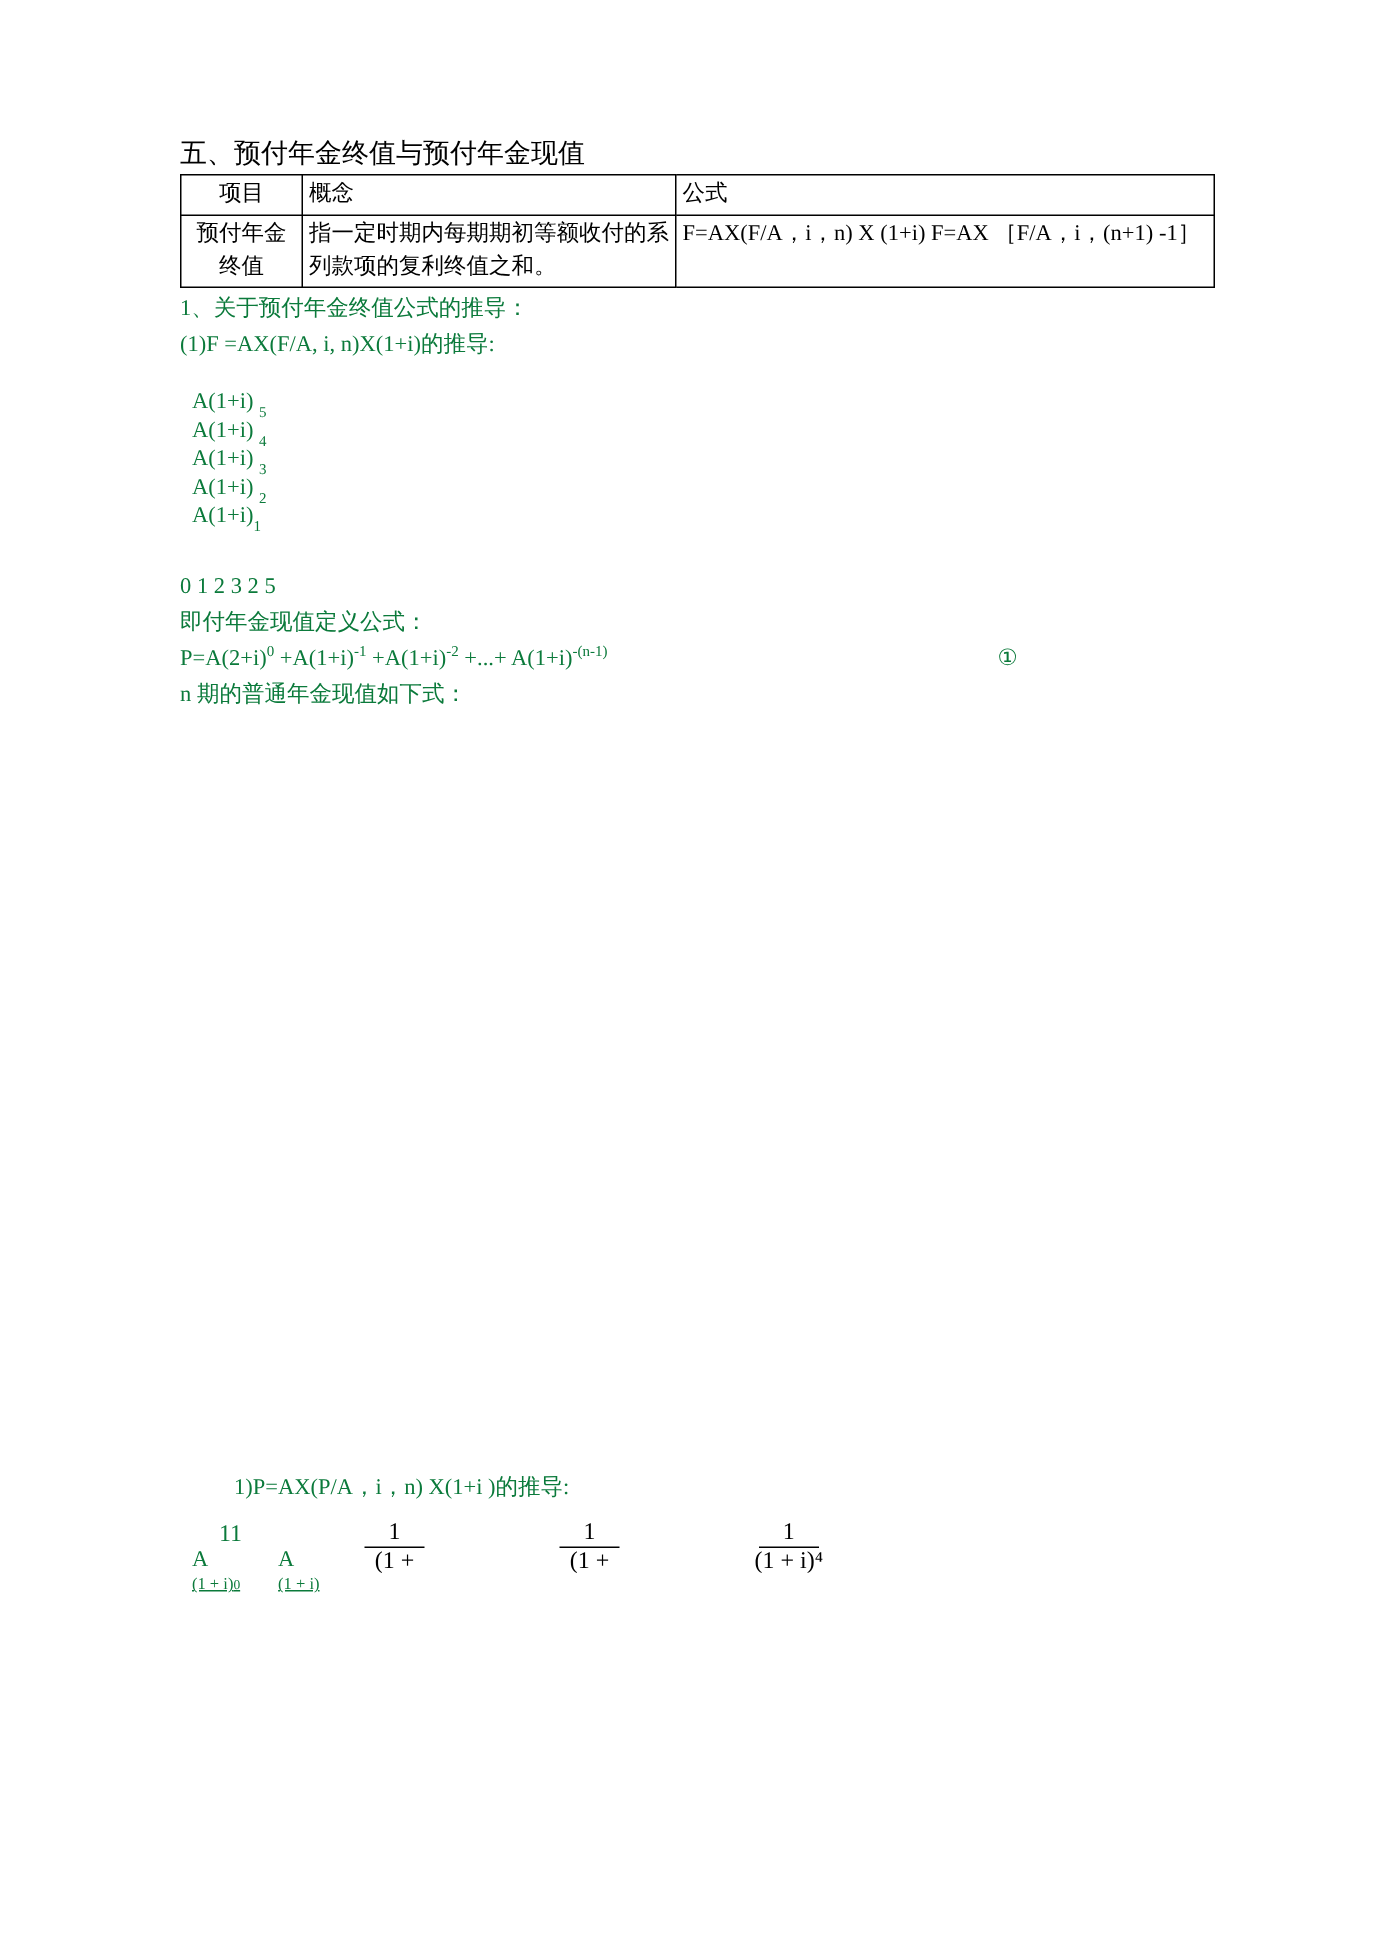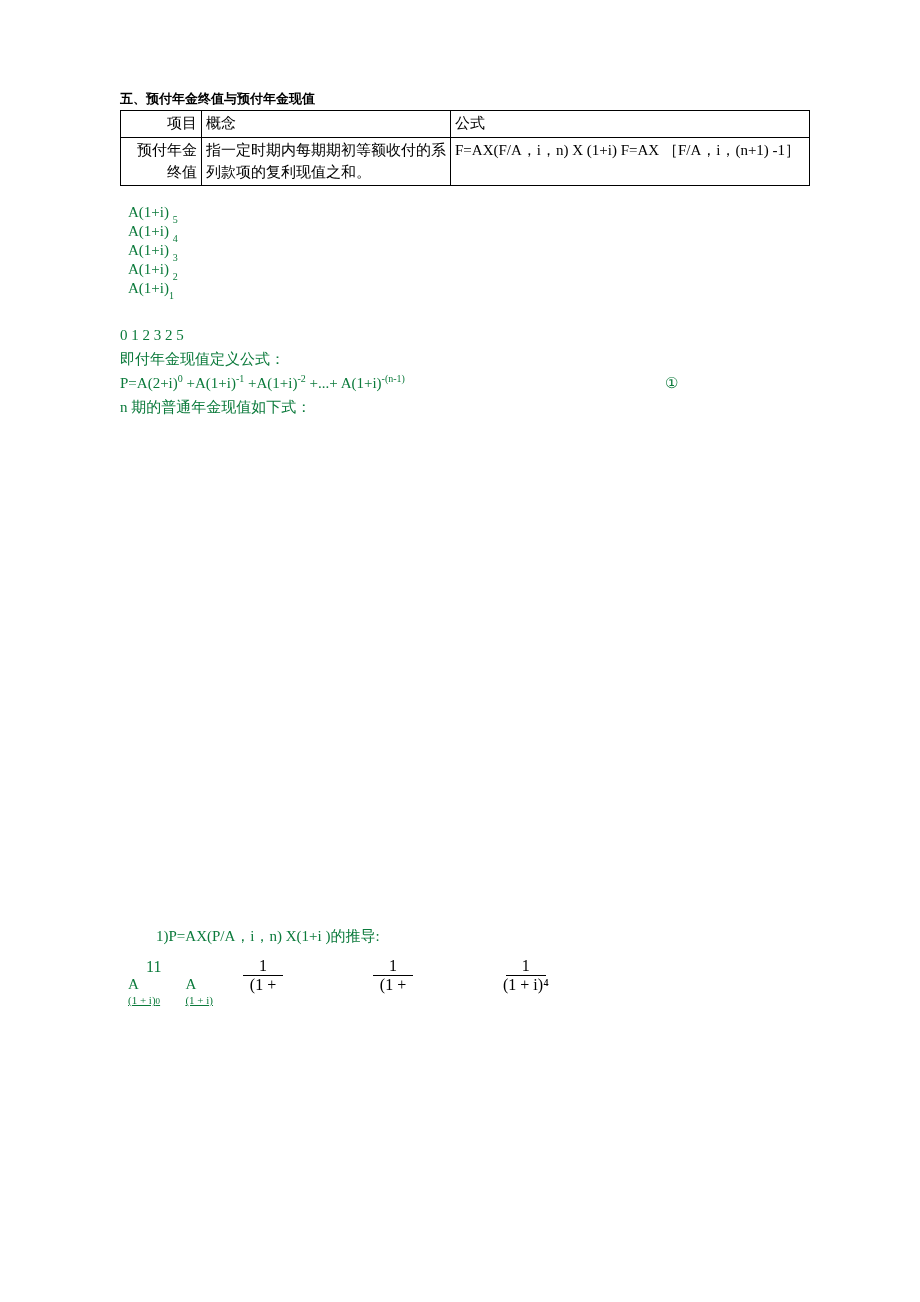--- a/index.html
+++ b/index.html
@@ -8,37 +8,37 @@
     background: #ffffff;
     font-family: "SimSun", "宋体", serif;
     font-size: 15px;
     color: #000;
     width: 920px;
   }
   .page {
     padding: 90px 110px 40px 120px;
   }
   .title {
-    font-weight: bold;
+    font-weight: normal;
     margin-bottom: 2px;
-    font-size: 13px;
+    font-size: 18px;
   }
   table.box {
     border-collapse: collapse;
     width: 100%;
     table-layout: fixed;
   }
   table.box td {
     border: 1px solid #000;
     padding: 2px 4px;
     vertical-align: top;
     font-size: 15px;
     line-height: 1.45;
   }
-  .col1 { width: 72px; text-align: right; }
+  .col1 { width: 72px; text-align: center; }
   .col2 { width: 240px; }
   .col3 { }
   .green { color: #0b7a3b; }
   .sect { margin-top: 2px; }
   .line { margin: 0; line-height: 1.6; }
   .row-flex {
     display: flex;
     justify-content: space-between;
     margin: 18px 8px 6px 8px;
     flex-direction: column;
@@ -106,27 +106,29 @@
 
   <table class="box">
     <tbody>
         <tr>
       <td class="col1">项目</td>
       <td class="col2">概念</td>
       <td class="col3">公式</td>
     </tr>
     <tr>
       <td class="col1">预付年金终值</td>
-      <td class="col2">指一定时期内每期期初等额收付的系列款项的复利现值之和。</td>
+      <td class="col2">指一定时期内每期期初等额收付的系列款项的复利终值之和。</td>
       <td class="col3">F=AX(F/A，i，n) X (1+i) F=AX ［F/A，i，(n+1) -1］</td>
     </tr>
   </tbody>
     </table>
 
   <div class="sect">
+    <p class="line green">1、关于预付年金终值公式的推导：</p>
+    <p class="line green">(1)F =AX(F/A, i, n)X(1+i)的推导:</p>
 
     <div class="row-flex green">
       <span><span>A(1+i)</span> <span class="sub">5</span></span>
       <span><span>A(1+i)</span> <span class="sub">4</span></span>
       <span><span>A(1+i)</span> <span class="sub">3</span></span>
       <span><span>A(1+i)</span> <span class="sub">2</span></span>
       <span><span>A(1+i)</span><span class="sub">1</span></span>
     </div>
 
     <p class="line green" style="margin-top:24px">0 1 2 3 2 5</p>

